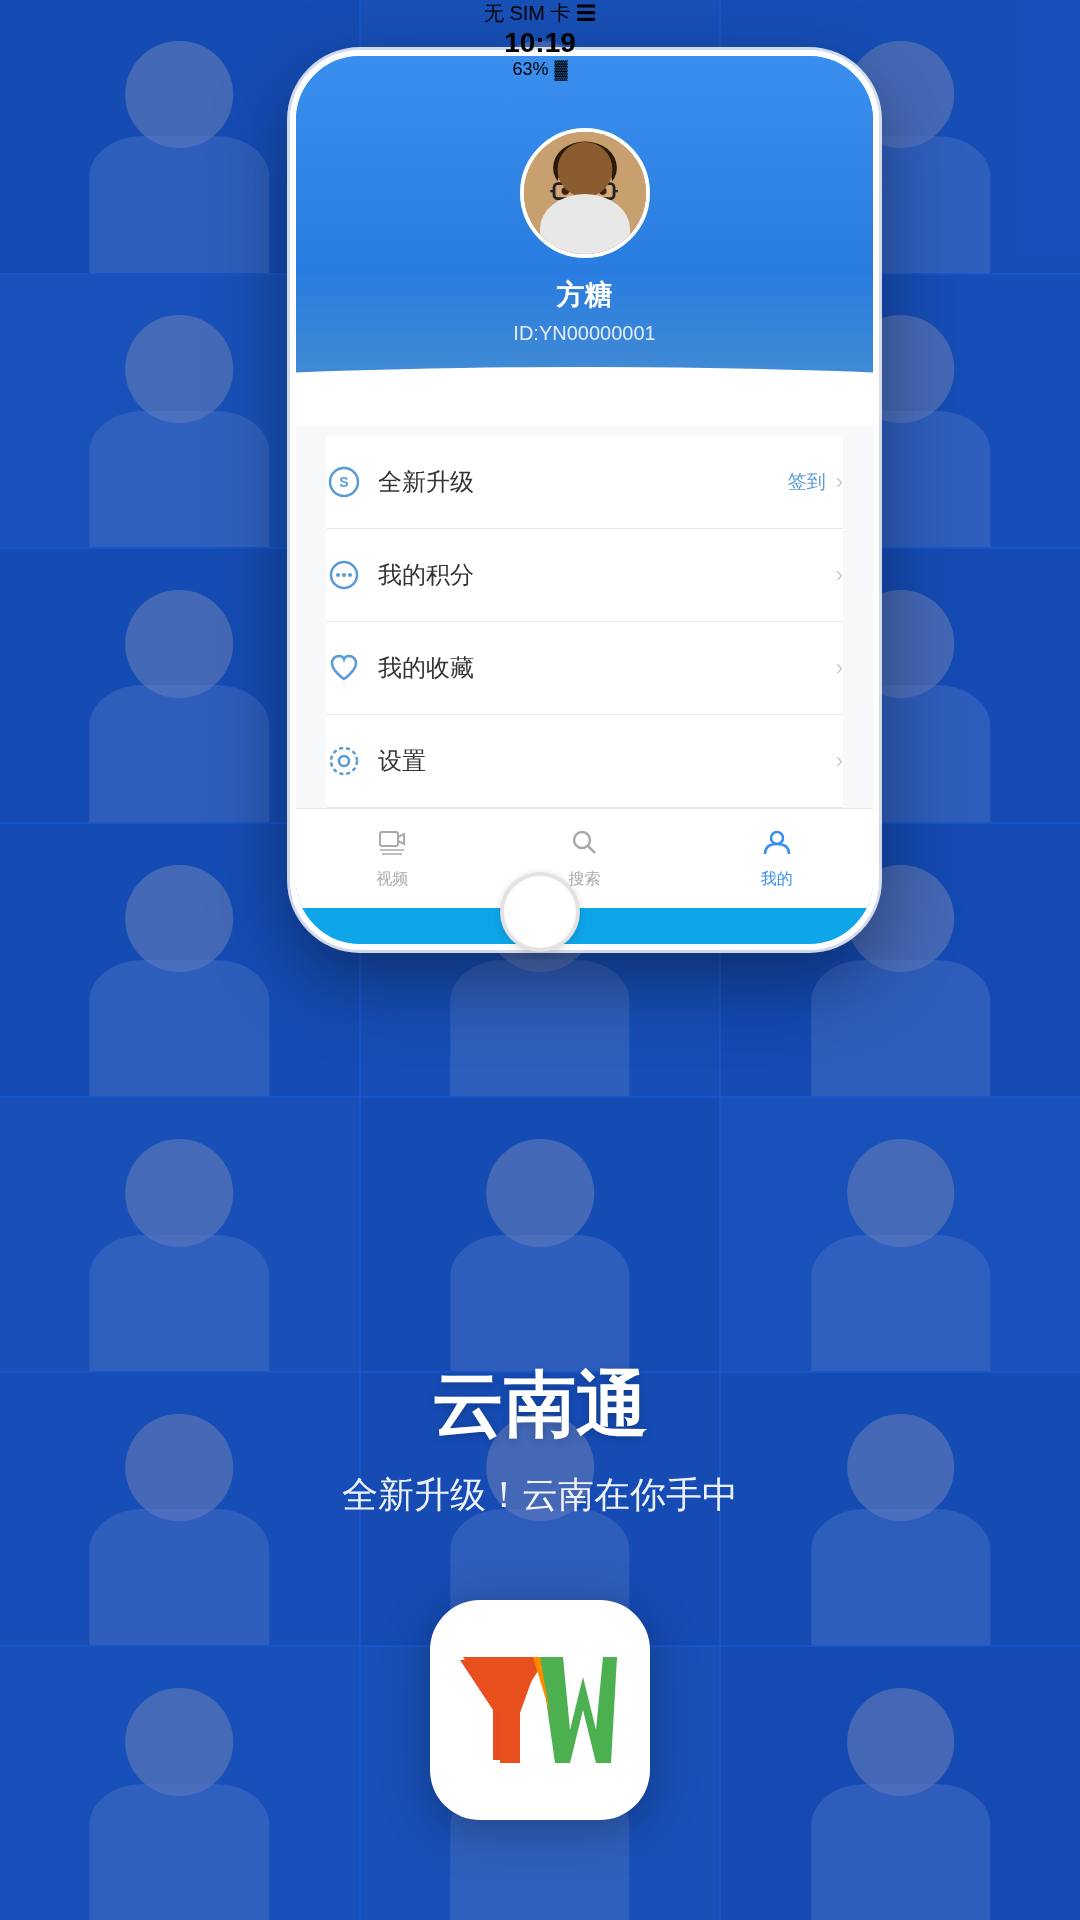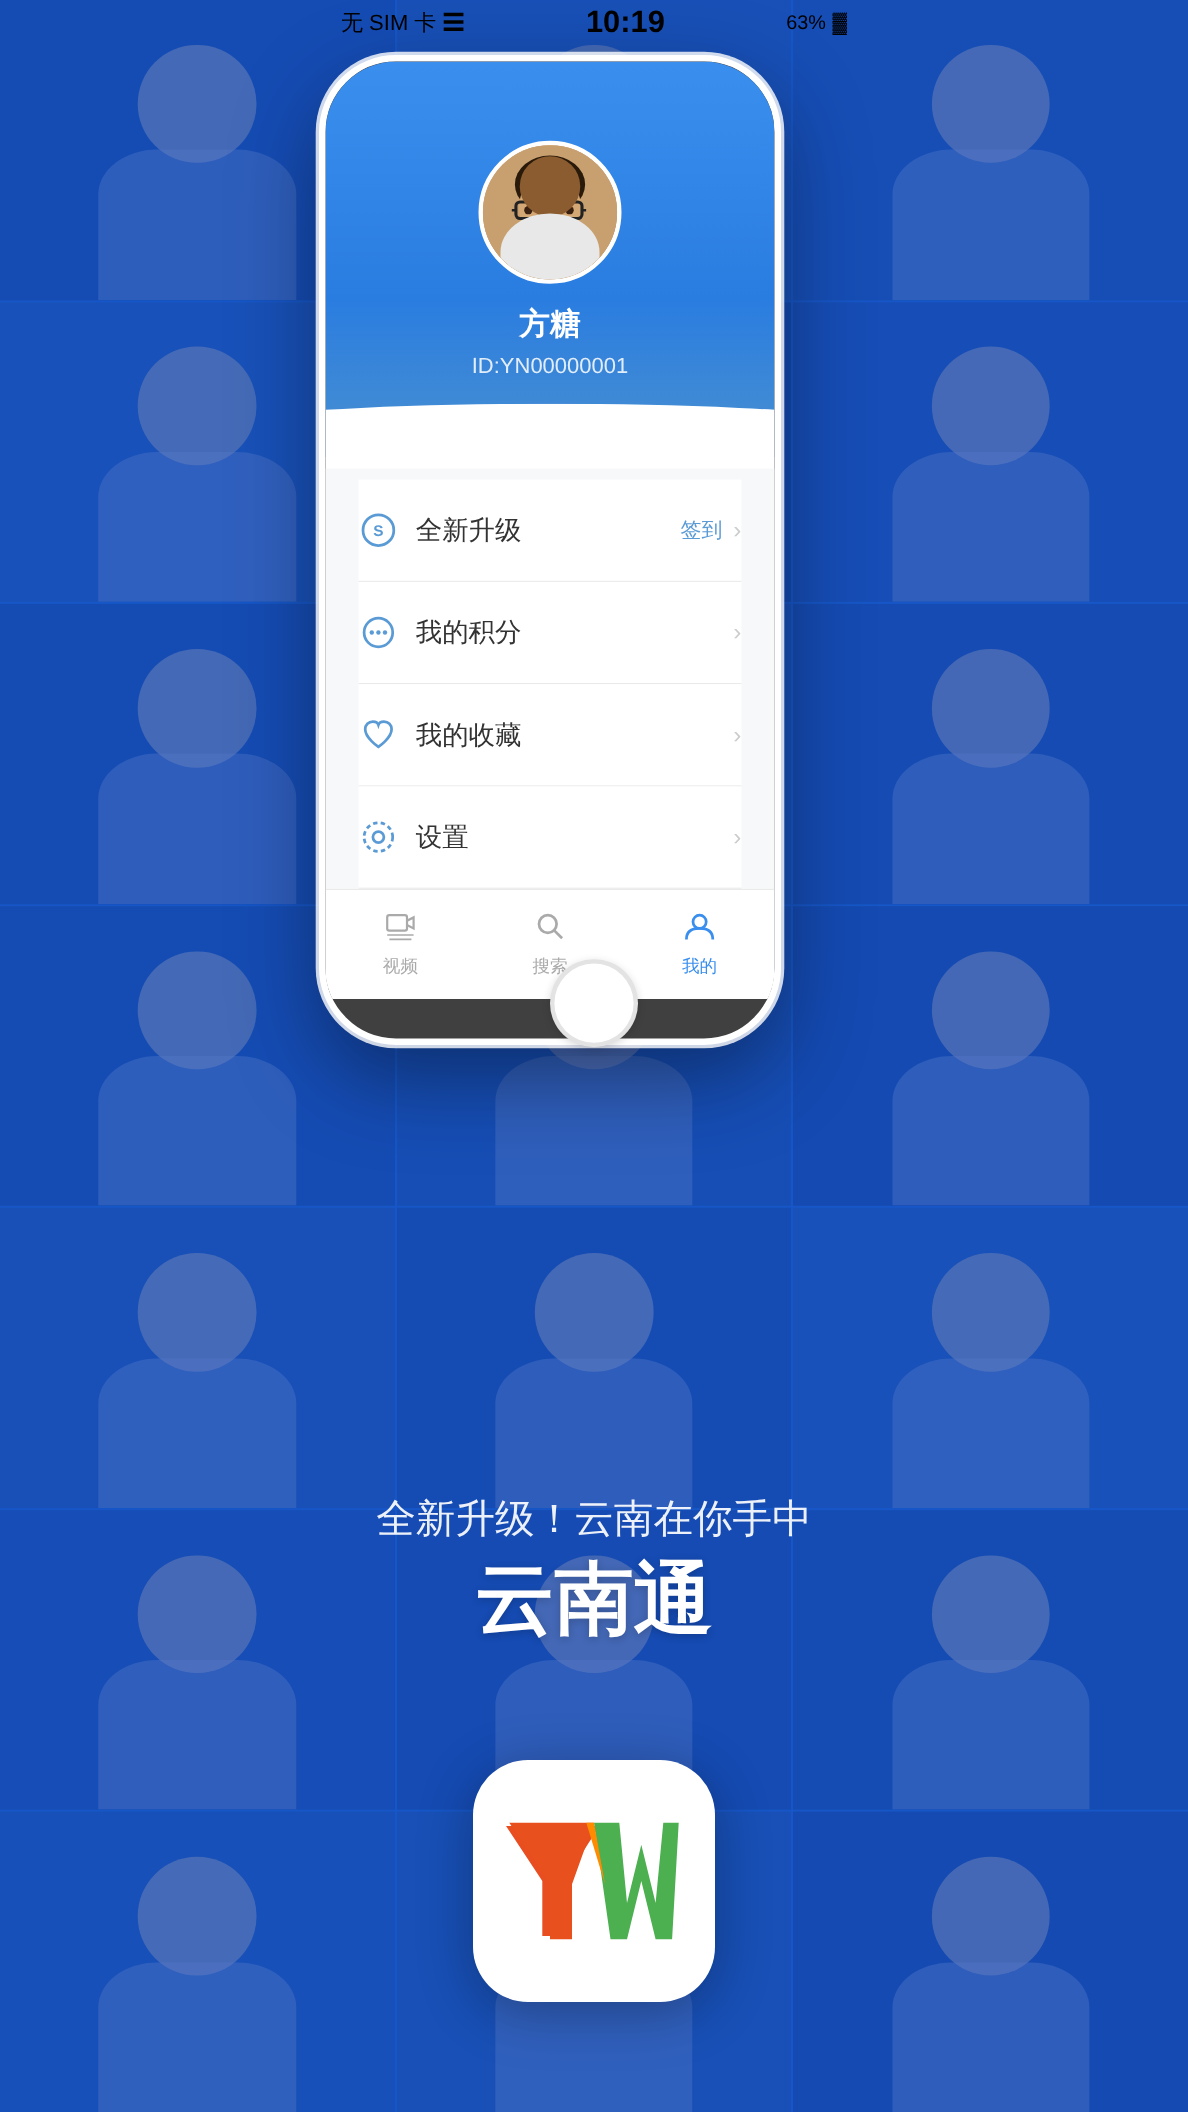--- a/index.html
+++ b/index.html
@@ -30,41 +30,42 @@
       width: 500px;
       height: 40px;
       display: flex;
       align-items: center;
       justify-content: space-between;
       padding: 0 20px;
       z-index: 100;
       color: #000;
       font-size: 22px;
       font-weight: 500;
+      flex-direction: column;
     }
 
     .status-left { font-size: 20px; }
     .status-center { font-size: 28px; font-weight: 600; }
     .status-right { display: flex; align-items: center; gap: 6px; font-size: 18px; }
 
     
     .phone-wrapper {
       position: absolute;
       top: 50px;
       left: 50%;
       transform: translateX(-50%);
       width: 500px;
       height: 900px;
       z-index: 10;
     }
 
     .phone-frame {
-      width: 420px;
+      width: 589px;
       height: 900px;
-      background: #404040;
+      background: #0ea5e9;
       border-radius: 70px;
       border: 6px solid white;
       box-shadow: 0 0 0 3px rgba(255,255,255,0.8), 0 30px 80px rgba(0,0,0,0.4);
       overflow: hidden;
       position: relative;
     }
 
     
     .phone-screen-header {
       width: 100%;
@@ -624,22 +625,22 @@
 
       </div>
     </div>
 
   </div>
 
   <div class="home-button"></div>
 </div>
 
 <div style="position:absolute; bottom: 400px; left:0; right:0; text-align:center; z-index:10;">
+  <div style="font-size:72px; font-weight:700; color:white; margin-bottom:18px; text-shadow:0 2px 8px rgba(0,0,0,0.2);">云南通</div>
   <div style="font-size:36px; color:rgba(255,255,255,0.92); margin-bottom:0;">全新升级！云南在你手中</div>
-  <div style="font-size:72px; font-weight:700; color:white; margin-bottom:18px; text-shadow:0 2px 8px rgba(0,0,0,0.2);">云南通</div>
 </div>
 
 <div style="position:absolute; bottom: 100px; left:50%; transform:translateX(-50%); width:220px; height:220px; background:white; border-radius:50px; display:flex; align-items:center; justify-content:center; box-shadow:0 10px 50px rgba(0,0,0,0.3); z-index:10;">
   <svg width="170" height="130" viewBox="0 0 170 130" xmlns="http://www.w3.org/2000/svg">
 
     <path d="M10 10 L50 65 L50 120 L75 120 L75 65 L115 10 L85 10 L62 48 L40 10 Z" fill="#E84A20" opacity="0"></path>
 
     <path d="M5 15 L38 65 L38 115 L58 115 L58 65 L90 15 Z" fill="#E84E20"></path>
 
     <path d="M90 15 L75 115 L95 115 L110 60 L125 115 L145 115 L165 15 L145 15 L127 90 L110 30 L93 90 L110 15 Z" fill="none"></path>

